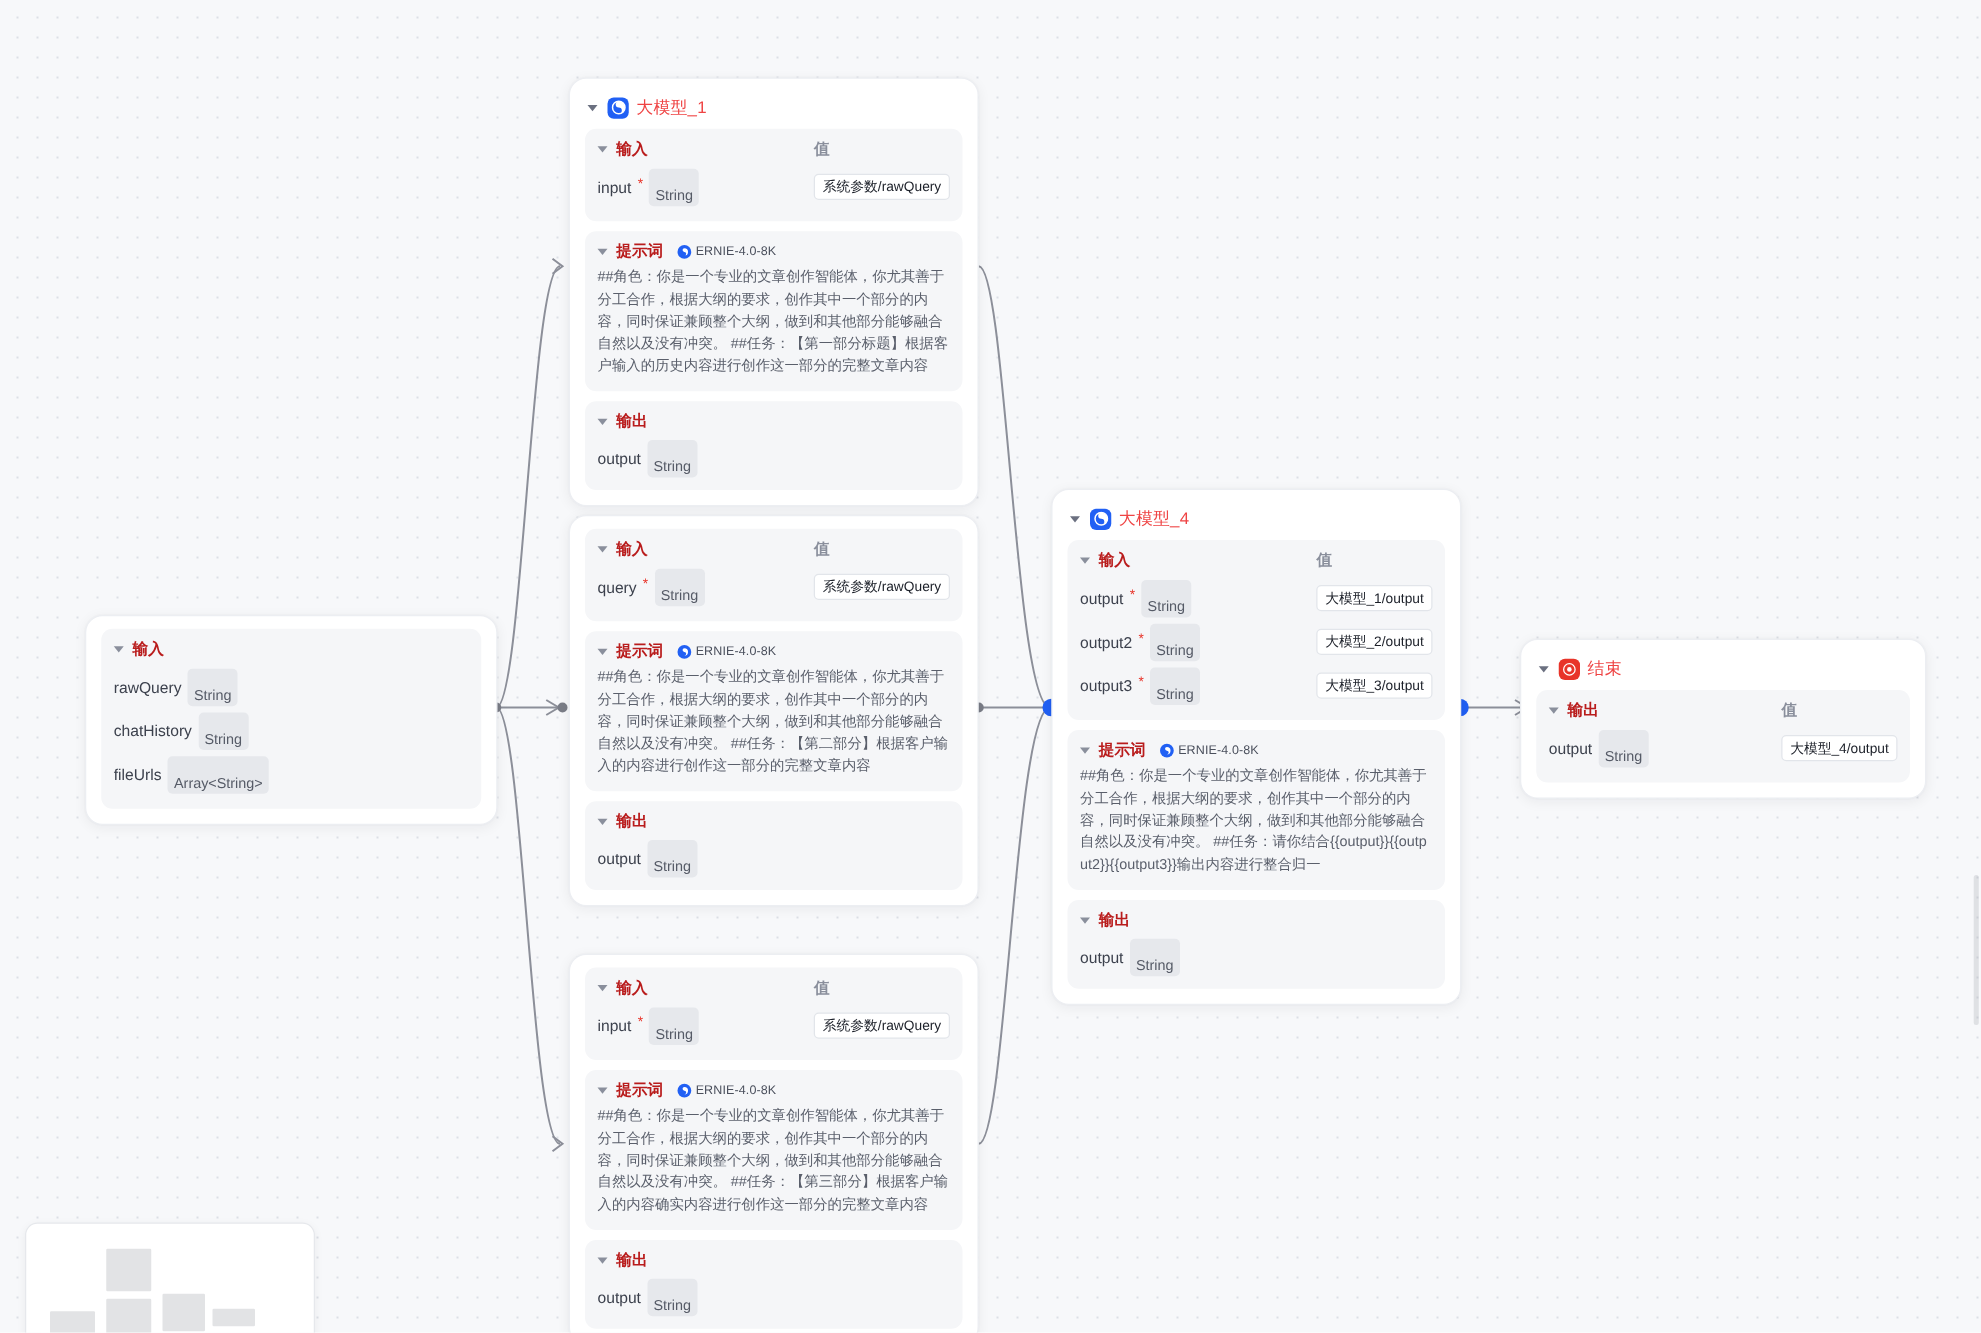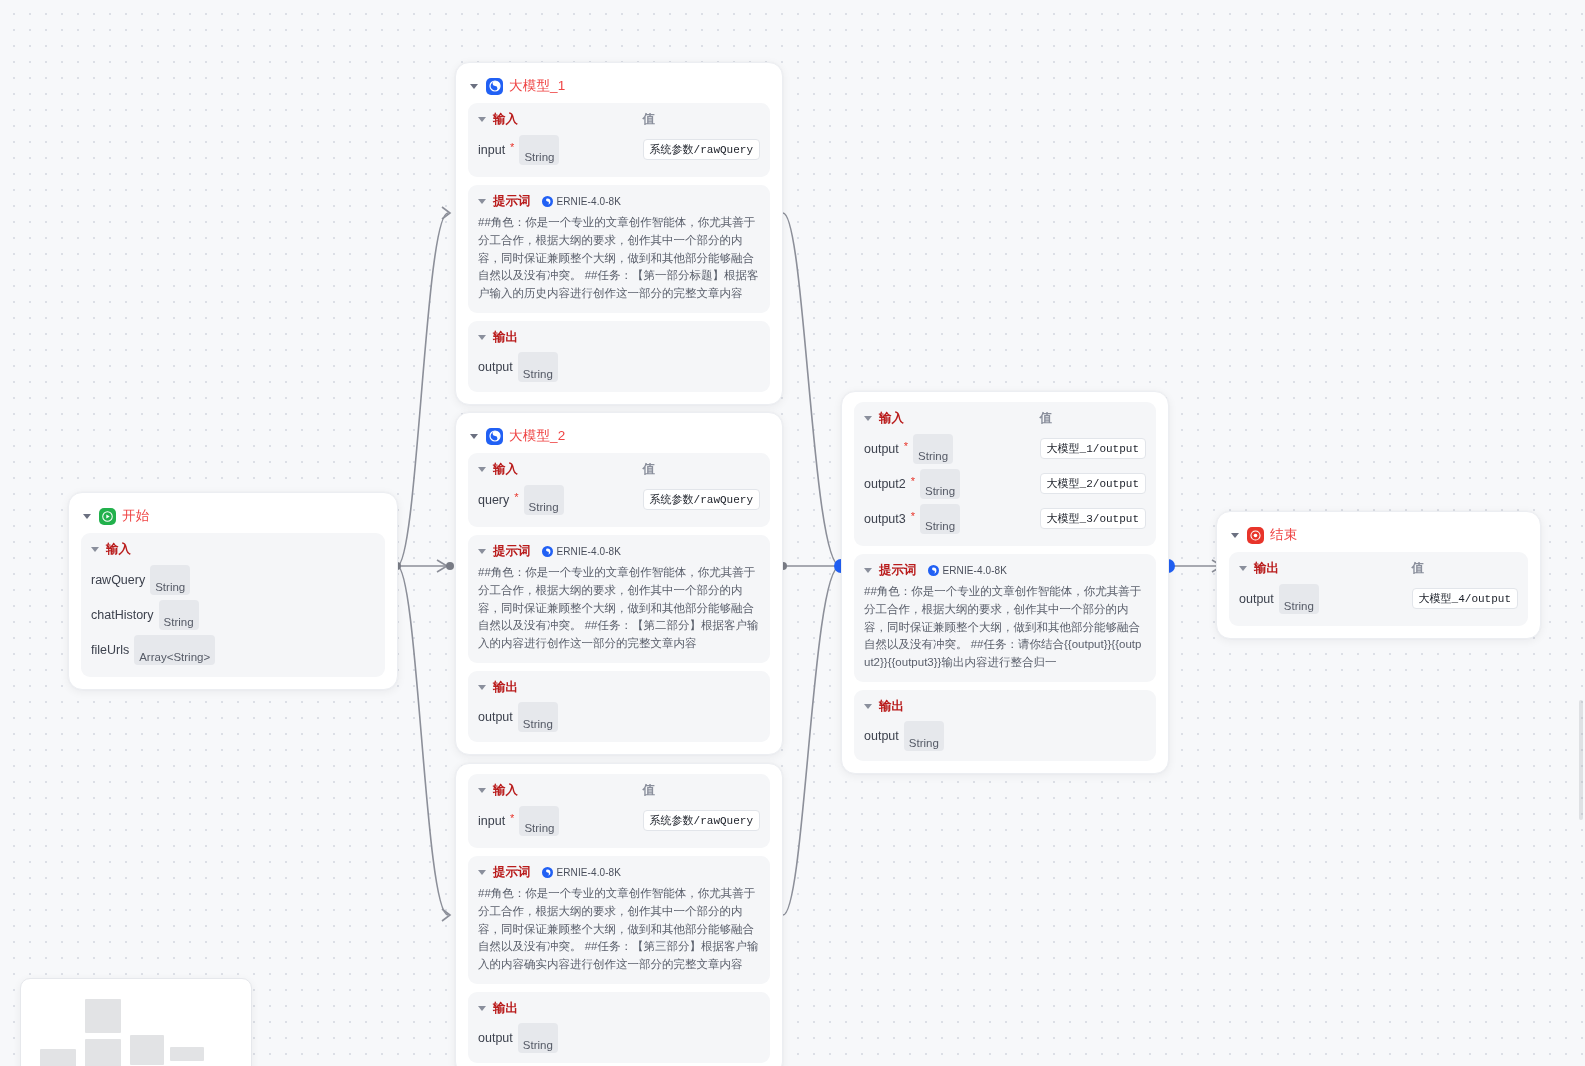--- a/index.html
+++ b/index.html
@@ -94,21 +94,21 @@
     padding-bottom: 2px;
   }
   .param-row { display: flex; align-items: center; gap: 5px; padding: 2.5px 0; }
   .param-name { font-size: 12.5px; color: #3c414d; }
   .req-star { color: #e8342a; font-size: 11px; line-height: 1; position: relative; top: -2px; }
   .type-pill {
     font-size: 11.5px; color: #555a66;
     background: #e6e8ec; border-radius: 4px;
     padding: 16px 5px 2px 5px; white-space: nowrap;
   }
-  .val-cell { display: flex; align-items: center; padding: 2.5px 0; justify-content: flex-start; font-family: Liberation Mono, monospace; }
+  .val-cell { display: flex; align-items: center; padding: 2.5px 0; justify-content: flex-start; }
   .val-pill {
     font-size: 11px; color: #1b1f28;
     background: #ffffff; border: 1px solid #e2e5ea;
     border-radius: 4px; padding: 2px 6px;
     white-space: nowrap;
   }
   .prompt-text {
     font-size: 11.5px; line-height: 1.55;
     color: #5a5f6b; margin-top: 2px;
     word-break: break-all;
@@ -157,30 +157,20 @@
 
     <circle class="port-dot" cx="397" cy="566" r="4"></circle>
     <circle class="port-dot" cx="450" cy="566" r="4"></circle>
     <circle class="port-dot" cx="783" cy="566" r="4"></circle>
     <circle class="port-dot-active" cx="841" cy="566" r="7"></circle>
     <circle class="port-dot-active" cx="1168" cy="566" r="7"></circle>
     <circle class="port-dot" cx="1226" cy="566" r="4"></circle>
   </svg>
 
   <div class="node" id="node-start" style="left:68px; top:492px; width:330px;">
-    <div class="node-head">
-      <span class="caret"></span>
-      <span class="node-icon start">
-        <svg width="11" height="11" viewBox="0 0 12 12">
-          <circle cx="6" cy="6" r="5.2" fill="none" stroke="#ffffff" stroke-width="1.1"></circle>
-          <path d="M4.7 3.7 L8.4 6 L4.7 8.3 Z" fill="#ffffff"></path>
-        </svg>
-      </span>
-      <span class="node-title">开始</span>
-    </div>
     <div class="section">
       <div class="sec-head">
         <span class="caret small"></span>
         <span class="sec-title">输入</span>
       </div>
       <div class="param-row">
         <span class="param-name">rawQuery</span>
         <span class="type-pill">String</span>
       </div>
       <div class="param-row">
@@ -247,30 +237,20 @@
         <span class="sec-title">输出</span>
       </div>
       <div class="out-row">
         <span class="param-name">output</span>
         <span class="type-pill">String</span>
       </div>
     </div>
   </div>
 
   <div class="node" id="node-llm2" style="left:455px; top:412px; width:328px;">
-    <div class="node-head">
-      <span class="caret"></span>
-      <span class="node-icon llm">
-        <svg width="12" height="12" viewBox="0 0 12 12">
-          <circle cx="6" cy="6" r="5" fill="none" stroke="#ffffff" stroke-width="1.2"></circle>
-          <path d="M6 1.1 A4.9 4.9 0 0 1 6 10.9 A2.45 2.45 0 0 0 6 6 A2.45 2.45 0 0 1 6 1.1 Z" fill="#ffffff"></path>
-        </svg>
-      </span>
-      <span class="node-title">大模型_2</span>
-    </div>
 
     <div class="section">
       <div class="param-grid">
         <div class="sec-head">
           <span class="caret small"></span>
           <span class="sec-title">输入</span>
         </div>
         <div class="col-head">值</div>
 
         <div class="param-row">
@@ -355,20 +335,30 @@
         <span class="sec-title">输出</span>
       </div>
       <div class="out-row">
         <span class="param-name">output</span>
         <span class="type-pill">String</span>
       </div>
     </div>
   </div>
 
   <div class="node" id="node-llm4" style="left:841px; top:391px; width:328px;">
+    <div class="node-head">
+      <span class="caret"></span>
+      <span class="node-icon llm">
+        <svg width="12" height="12" viewBox="0 0 12 12">
+          <circle cx="6" cy="6" r="5" fill="none" stroke="#ffffff" stroke-width="1.2"></circle>
+          <path d="M6 1.1 A4.9 4.9 0 0 1 6 10.9 A2.45 2.45 0 0 0 6 6 A2.45 2.45 0 0 1 6 1.1 Z" fill="#ffffff"></path>
+        </svg>
+      </span>
+      <span class="node-title">大模型_4</span>
+    </div>
 
     <div class="section">
       <div class="param-grid">
         <div class="sec-head">
           <span class="caret small"></span>
           <span class="sec-title">输入</span>
         </div>
         <div class="col-head">值</div>
 
         <div class="param-row">

